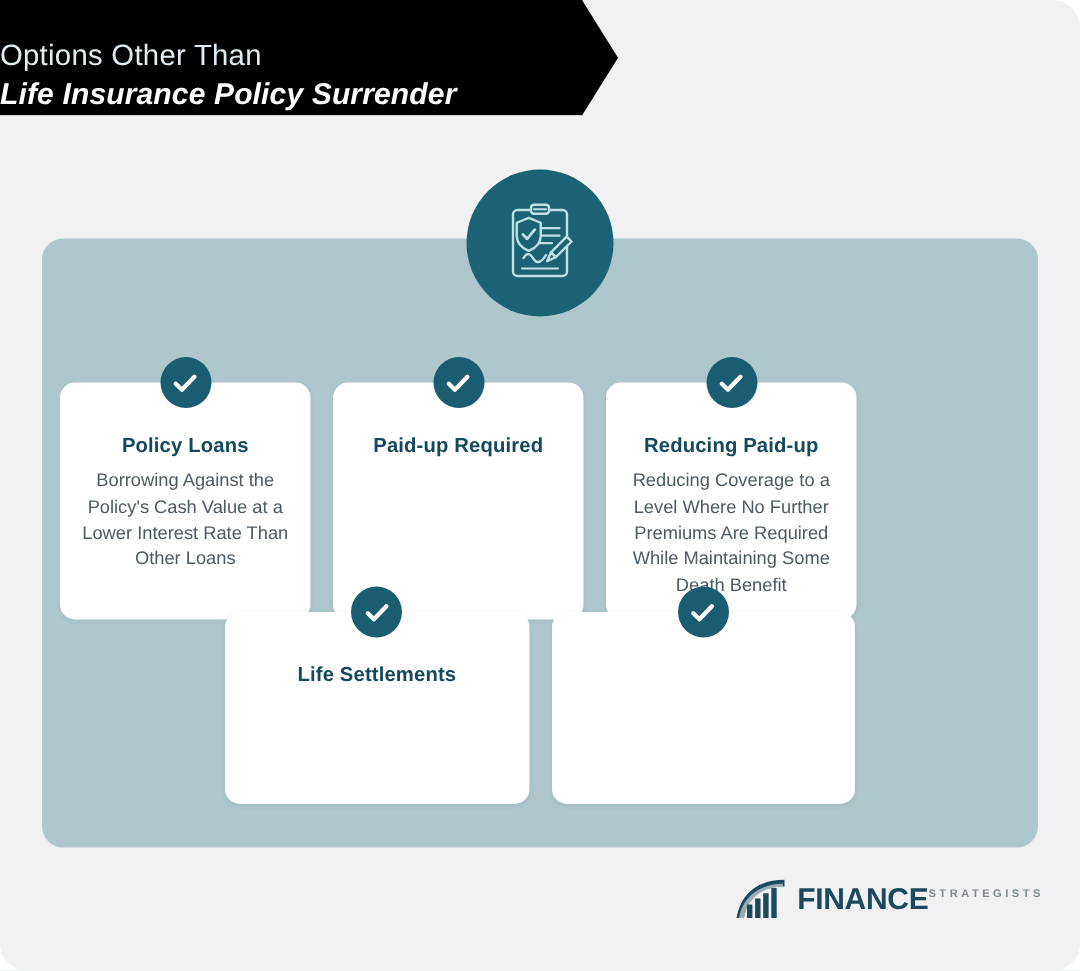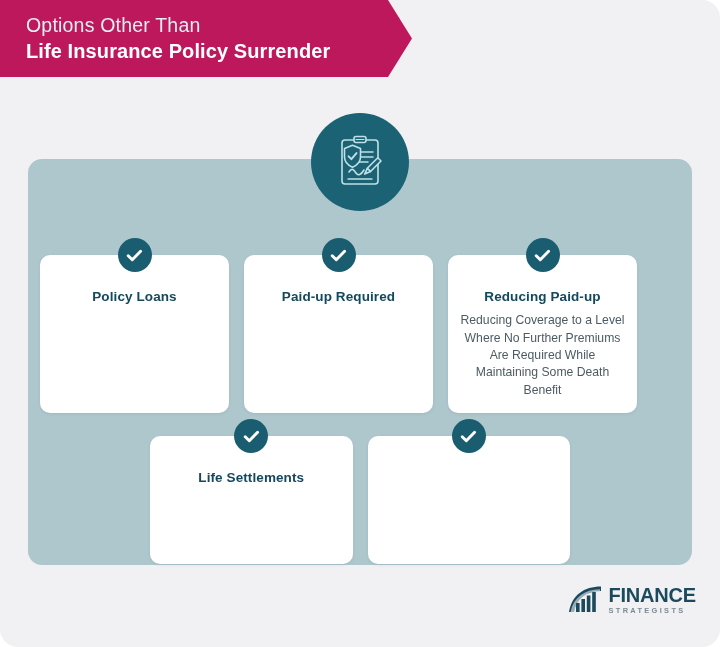--- a/index.html
+++ b/index.html
@@ -24,42 +24,42 @@
     overflow: hidden;
   }
 
   
   #header-banner {
     position: absolute;
     left: 0;
     top: 0;
     width: 412px;
     height: 77px;
-    background: #be185d;
+    background: #000000;
     clip-path: polygon(0 0, 388px 0, 412px 38.5px, 388px 77px, 0 77px);
     display: flex;
     flex-direction: column;
-    justify-content: center;
-    padding-left: 26px;
+    justify-content: flex-end;
     box-sizing: border-box;
   }
   #header-line1 {
     color: #dfeef2;
     font-size: 19.5px;
     font-weight: 400;
     letter-spacing: .2px;
     line-height: 1.28;
   }
   #header-line2 {
     color: #ffffff;
     font-size: 20px;
     font-weight: 700;
     letter-spacing: .1px;
     line-height: 1.28;
     margin-top: 1px;
+    font-style: italic;
   }
 
   
   #hero-icon {
     position: absolute;
     left: 311px;
     top: 113px;
     width: 98px;
     height: 98px;
     border-radius: 50%;
@@ -90,35 +90,35 @@
     z-index: 3;
   }
   #card-row-top {
     left: 40px;
     top: 255px;
     width: 640px;
     gap: 15px;
   }
   #card-row-bottom {
     left: 150px;
-    top: 436px;
+    top: 408px;
     width: 432px;
     gap: 15px;
   }
 
   .option-card {
     position: relative;
     background: #ffffff;
     border-radius: 10px;
     box-sizing: border-box;
     padding: 34px 12px 14px 12px;
     text-align: center;
     box-shadow: 0 1px 3px rgba(40,70,80,.10);
   }
-  #card-row-top .option-card { width: 189px; min-height: 132px; }
+  #card-row-top .option-card { width: 167px; min-height: 132px; }
   #card-row-bottom .option-card { width: 202.5px; min-height: 128px; }
 
   .check-badge {
     position: absolute;
     top: -17px;
     left: 50%;
     transform: translateX(-50%);
     width: 34px;
     height: 34px;
     border-radius: 50%;
@@ -149,21 +149,21 @@
   #footer-logo {
     position: absolute;
     right: 24px;
     top: 585px;
     display: flex;
     align-items: center;
     gap: 7px;
     z-index: 3;
   }
   #logo-mark { display: block; }
-  #logo-wordmark { display: flex; flex-direction: column; line-height: 1; }
+  #logo-wordmark { display: flex; flex-direction: row; line-height: 1; }
   #logo-name {
     color: #1b4a5e;
     font-size: 20px;
     font-weight: 700;
     letter-spacing: -0.2px;
   }
   #logo-tagline {
     color: #7c8b92;
     font-size: 7.4px;
     font-weight: 700;
@@ -208,20 +208,21 @@
 
   <div id="card-row-top" class="card-row">
 
     <div class="option-card">
       <div class="check-badge">
         <svg width="19" height="19" viewBox="0 0 19 19" fill="none" stroke="#ffffff" stroke-width="2.9" stroke-linecap="round" stroke-linejoin="round">
           <path d="M3.2 9.8 L7.3 13.8 L15.6 5.2"></path>
         </svg>
       </div>
       <p class="card-title">Policy Loans</p>
+      <p class="card-desc">Borrowing Against the Policy's Cash Value at a Lower Interest Rate Than Other Loans</p>
     </div>
 
     <div class="option-card">
       <div class="check-badge">
         <svg width="19" height="19" viewBox="0 0 19 19" fill="none" stroke="#ffffff" stroke-width="2.9" stroke-linecap="round" stroke-linejoin="round">
           <path d="M3.2 9.8 L7.3 13.8 L15.6 5.2"></path>
         </svg>
       </div>
       <p class="card-title">Paid-up Required</p>
     </div>

